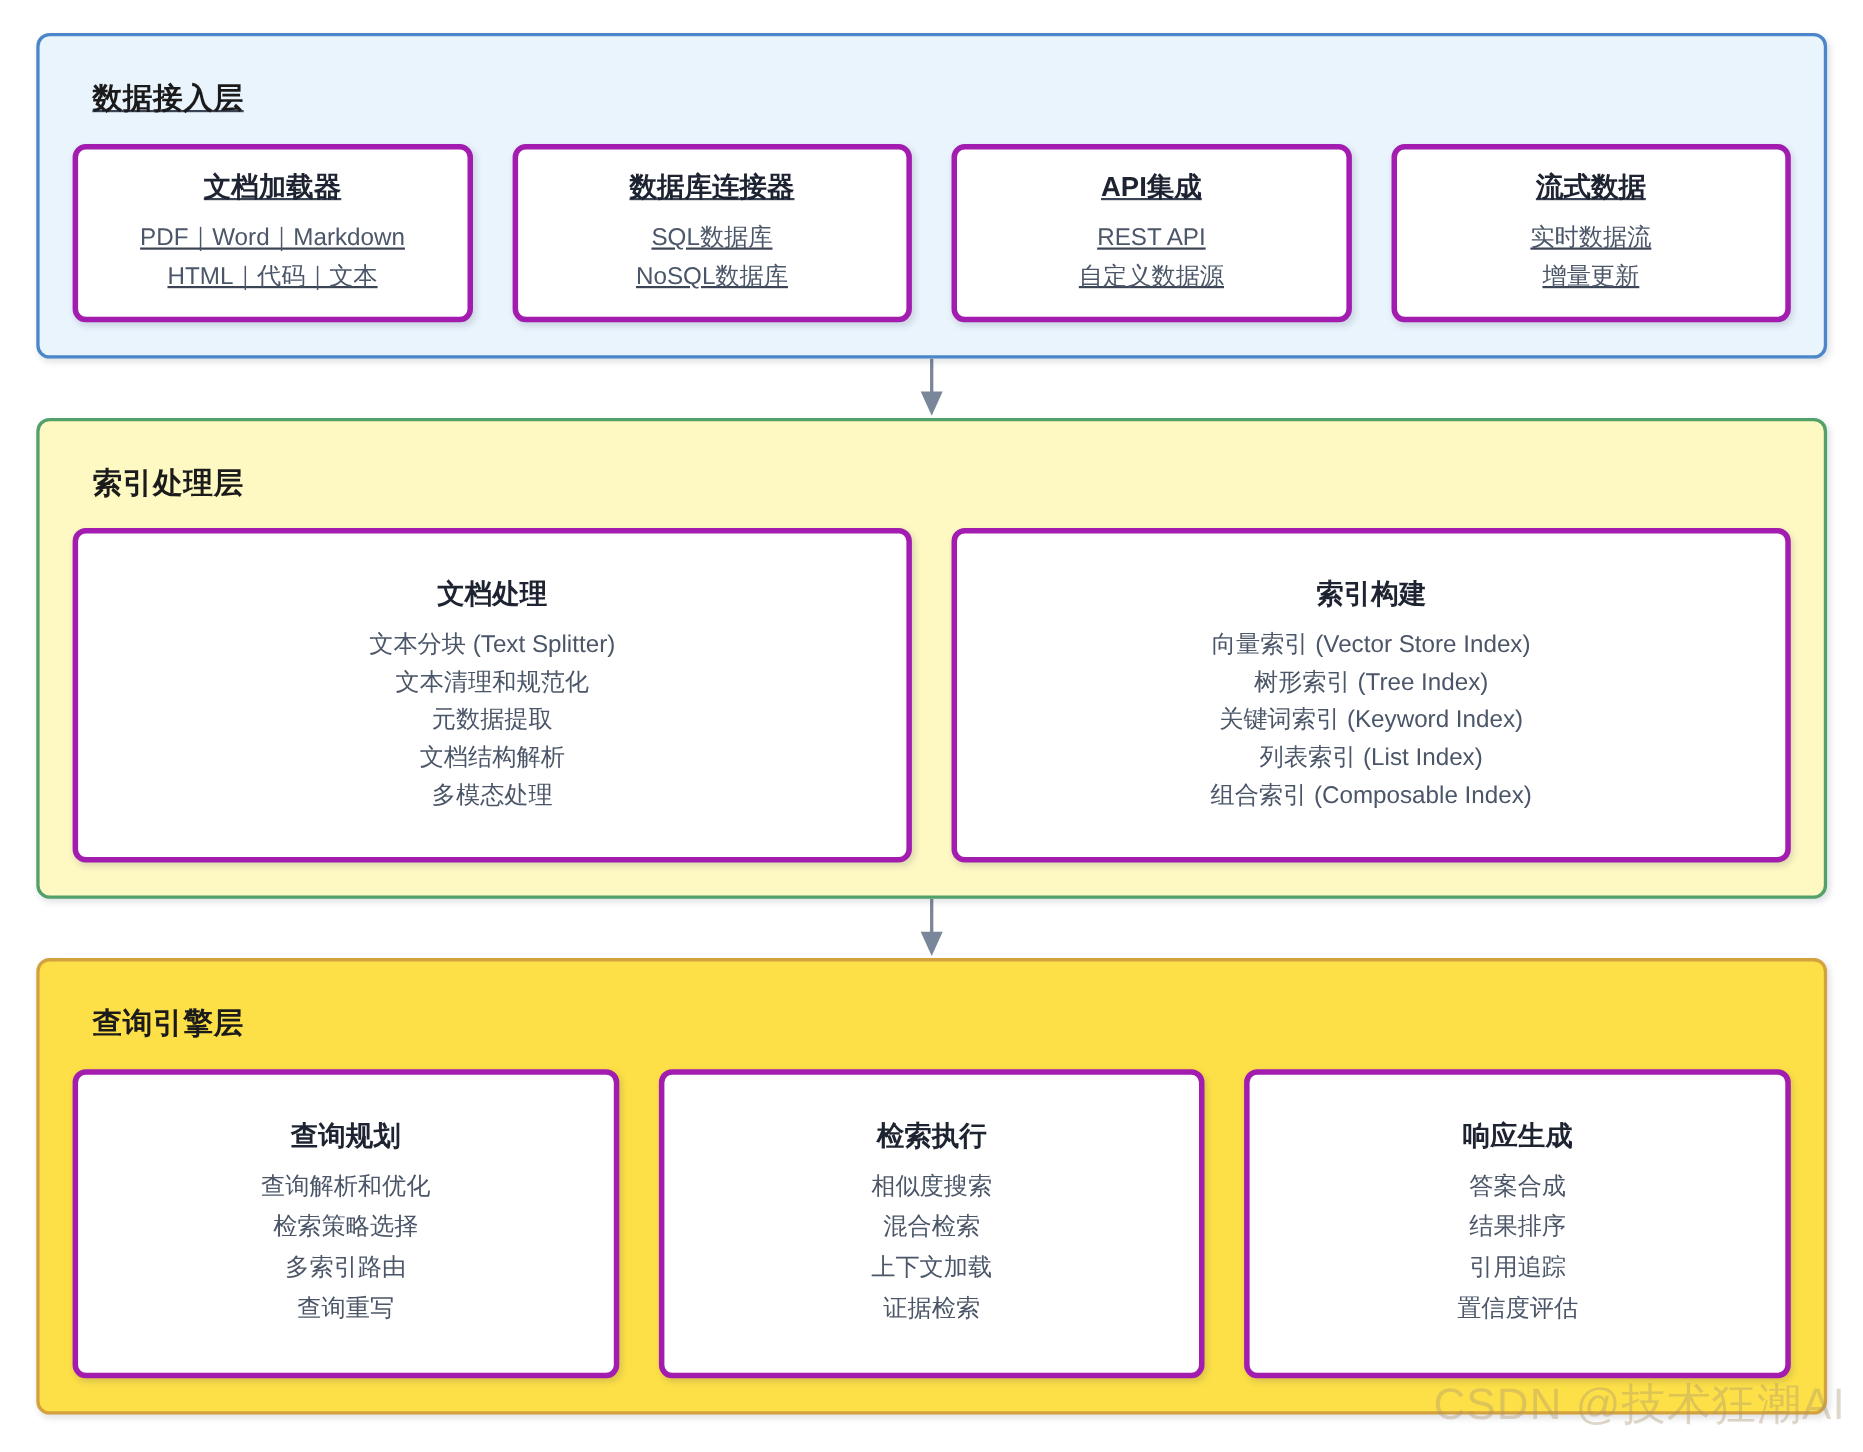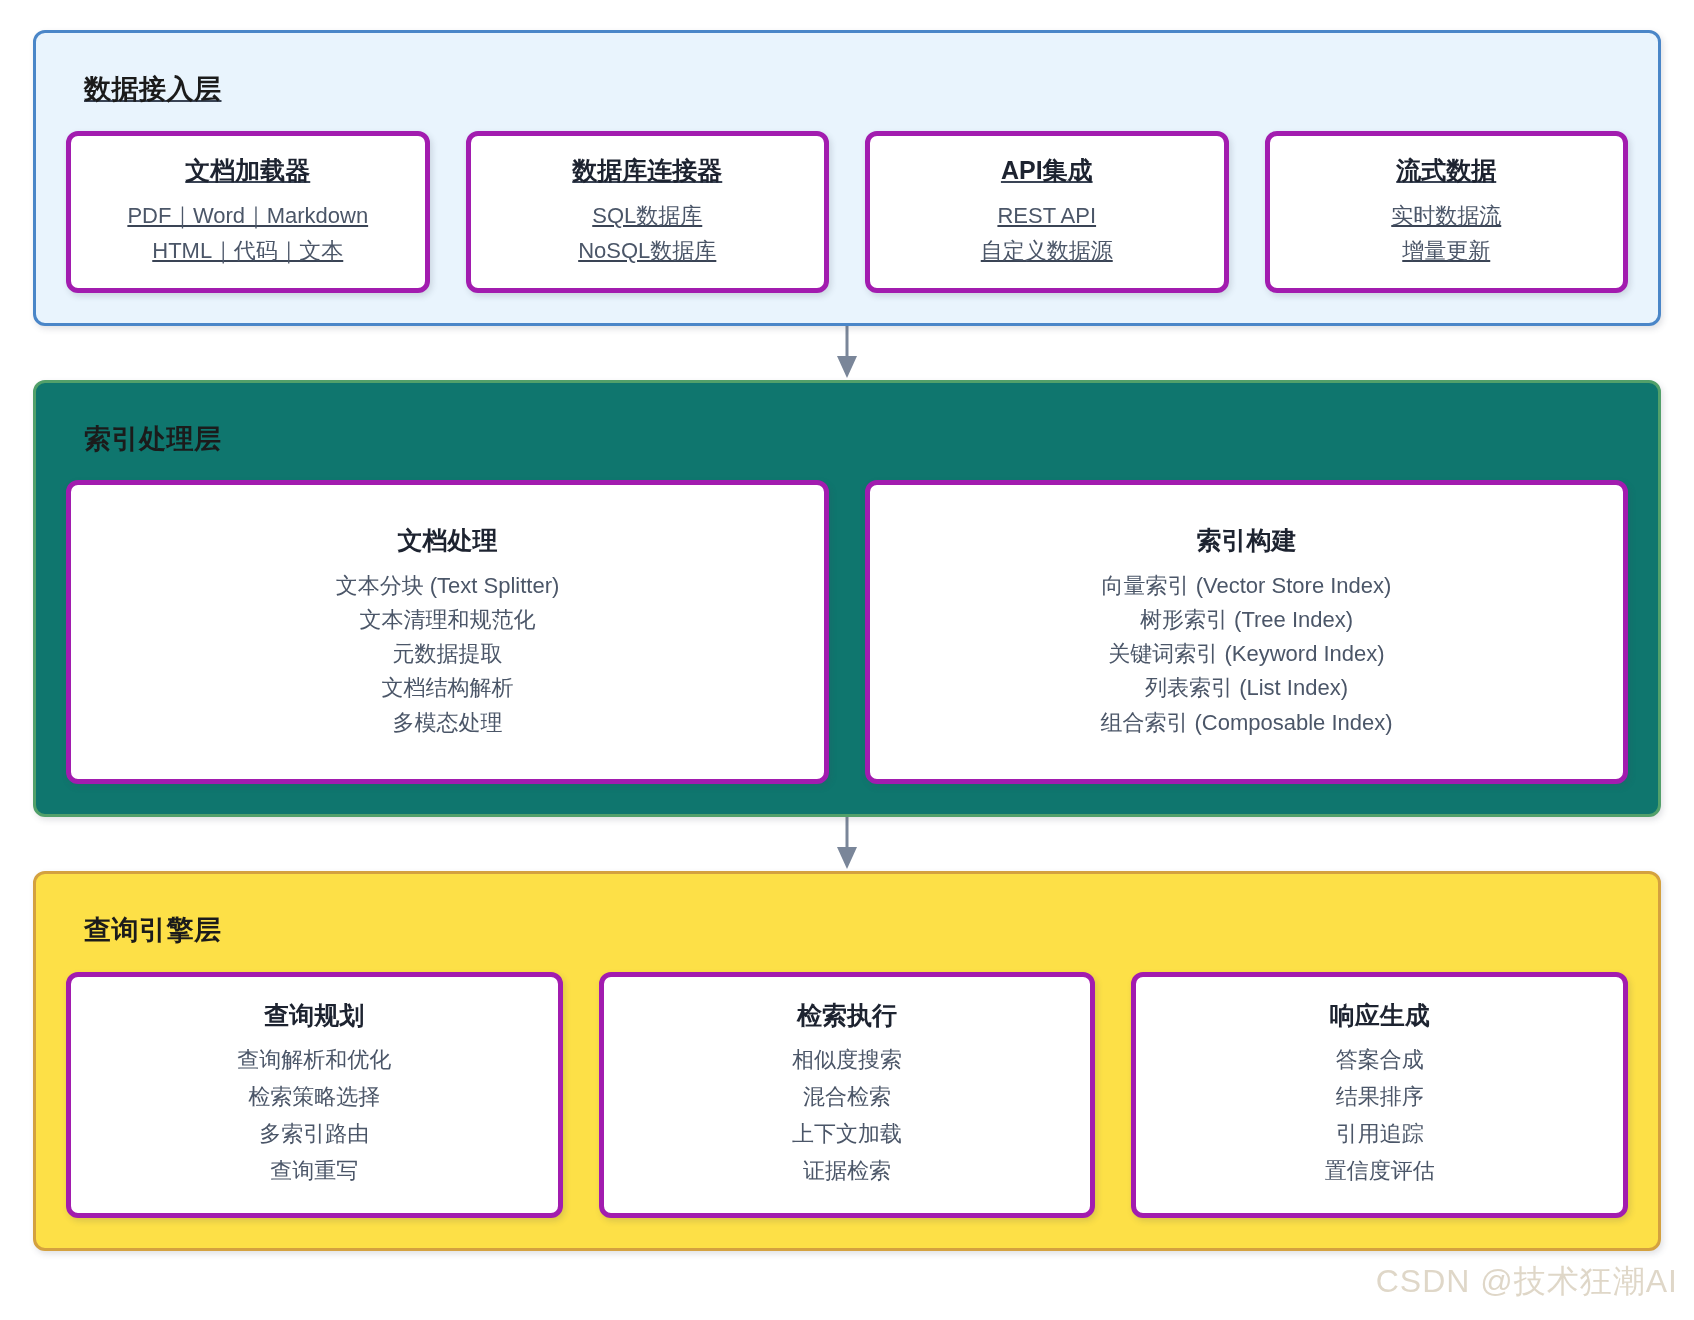--- a/index.html
+++ b/index.html
@@ -39,21 +39,21 @@
   .layer-title {
     font-size: 27px;
     font-weight: bold;
     color: #1b1b1b;
     letter-spacing: 0.5px;
     margin: 16px 0 26px 18px;
     line-height: 1.1;
   }
 
   .layer-blue   { background: #e9f4fd; border-color: #4a86c8; text-decoration: underline; }
-  .layer-green  { background: #0f766e; border-color: #52a06a; }
+  .layer-green  { background: #fef9c3; border-color: #52a06a; }
   .layer-yellow { background: #fde047; border-color: #d4a13f; }
 
   
   .card-row {
     display: flex;
     gap: 36px;
     align-items: stretch;
   }
   .card {
     flex: 1 1 0;
@@ -79,41 +79,41 @@
   .card-line {
     font-size: 22px;
     color: #4b5668;
     line-height: 1.58;
     white-space: nowrap;
   }
 
   
   .layer-blue   .card { height: 162px; }
   .layer-green  .card { height: 304px; }
-  .layer-yellow .card { height: 246px; }
+  .layer-yellow .card { height: 281px; }
   .layer-green  .card-line { line-height: 1.55; }
   .layer-yellow .card-title { margin-bottom: 12px; }
   .layer-yellow .card-line { line-height: 1.68; }
 
   
   .connector {
     height: 54px;
     display: flex;
     justify-content: center;
     align-items: center;
     flex: 0 0 auto;
   }
   .connector svg { display: block; }
 
   
   .watermark {
     position: absolute;
     right: 16px;
     bottom: 16px;
-    font-size: 32px;
+    font-size: 40px;
     color: rgba(170,150,110,0.38);
     letter-spacing: 1px;
     user-select: none;
     pointer-events: none;
     white-space: nowrap;
   }
 </style>
 </head>
 <body>
 

